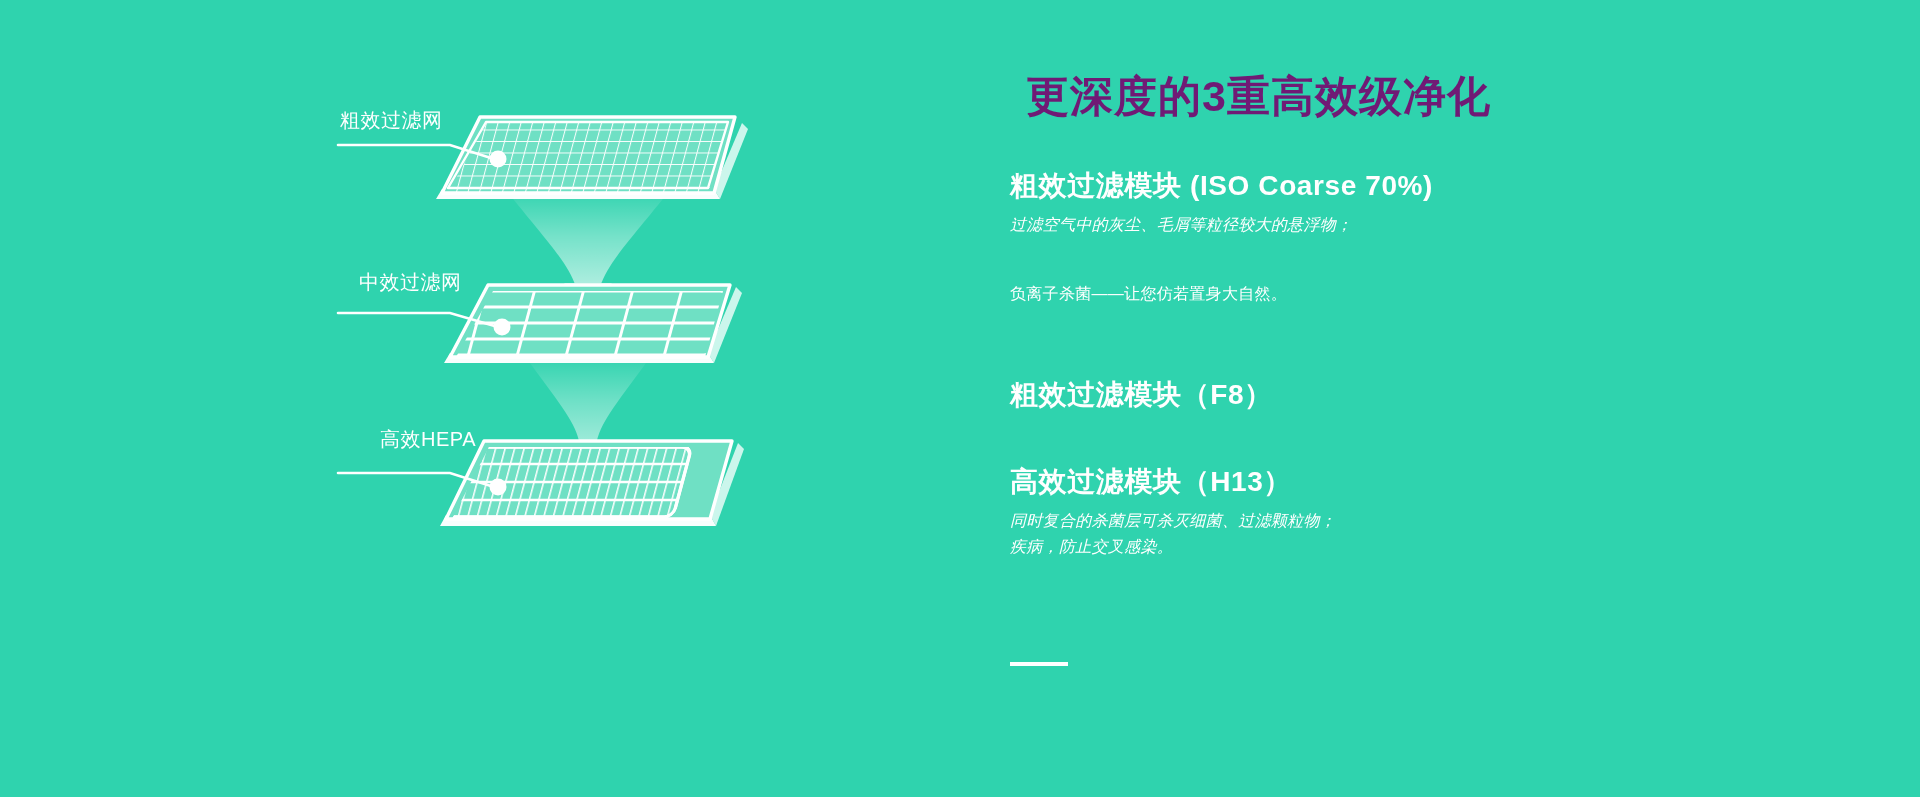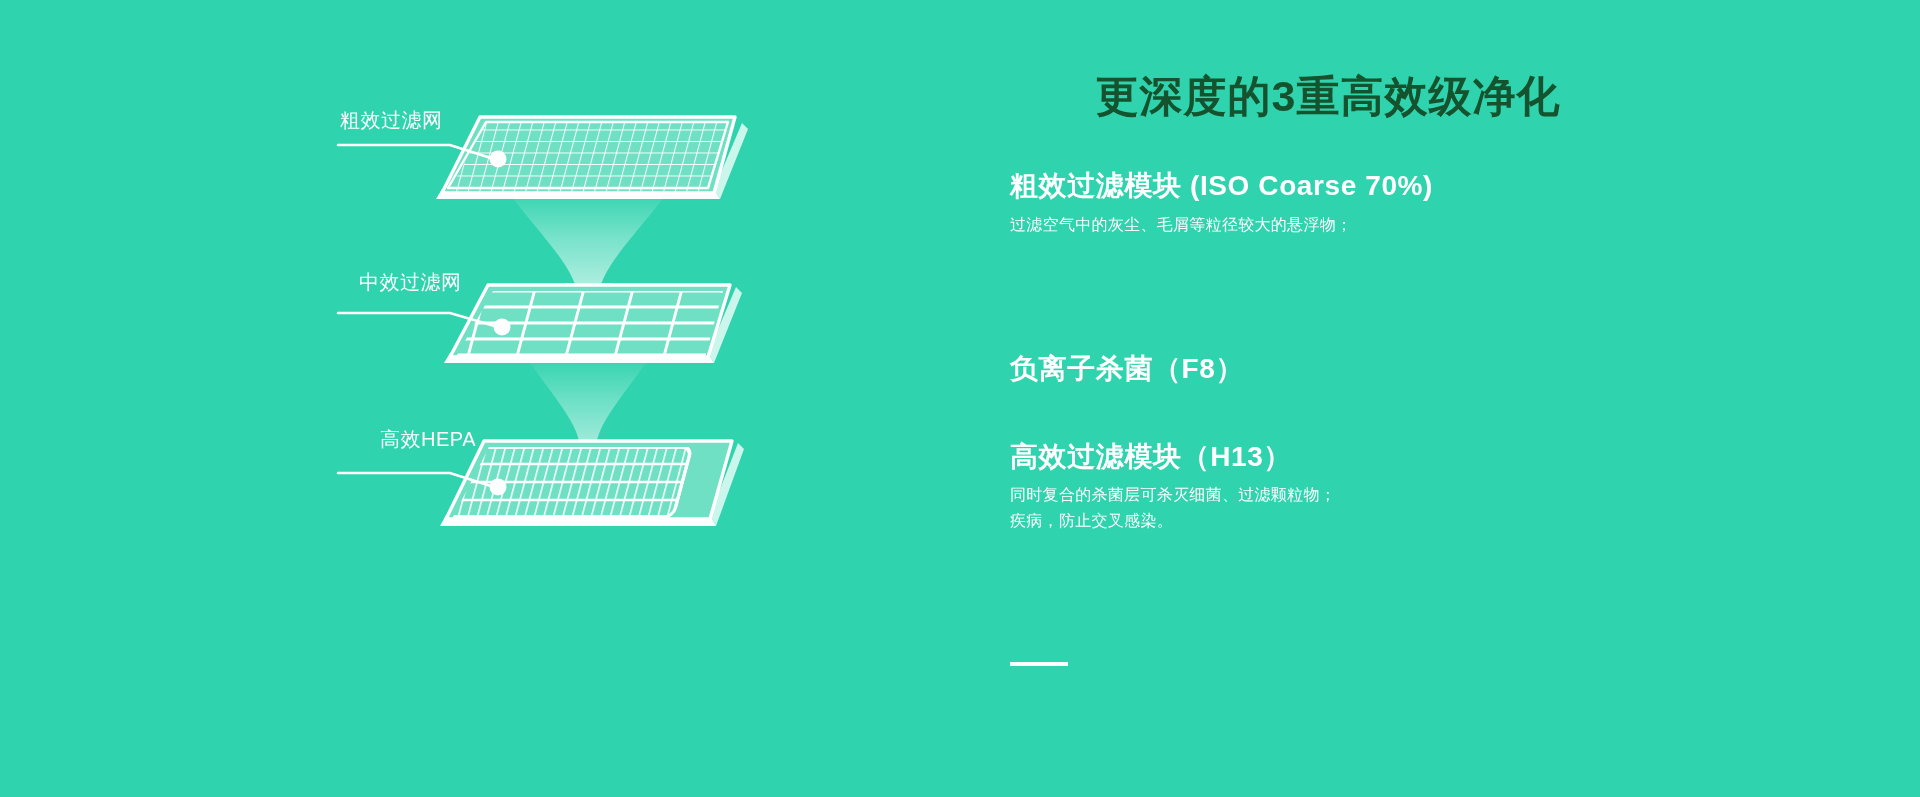--- a/index.html
+++ b/index.html
@@ -55,28 +55,27 @@
 
   
   #copy {
     position: absolute;
     left: 1010px;
     top: 72px;
     width: 620px;
   }
 
   #headline {
-    color: #14532d;
+    color: #701a75;
     font-size: 43px;
     font-weight: bold;
     letter-spacing: 1px;
     line-height: 1.12;
     margin: 0 0 48px 16px;
     white-space: nowrap;
-    text-align: center;
   }
 
   .module-block { margin: 0 0 0 0; }
 
   .module-title {
     color: #ffffff;
     font-size: 28px;
     font-weight: bold;
     letter-spacing: 0.6px;
     line-height: 1.3;
@@ -84,21 +83,21 @@
     white-space: nowrap;
   }
   .module-desc {
     color: #ffffff;
     font-size: 16px;
     font-weight: 400;
     letter-spacing: 0.3px;
     line-height: 1.62;
     margin: 0;
   }
-  .module-desc div { white-space: nowrap; }
+  .module-desc div { white-space: nowrap; font-style: italic; }
   .gap-xl { height: 44px; }
   .gap-md { height: 26px; }
 
   #ionizer-note {
     color: #ffffff;
     font-size: 16px;
     letter-spacing: 0.3px;
     line-height: 1.6;
     margin: 0;
     white-space: nowrap;
@@ -245,26 +244,27 @@
 
     <div class="module-block">
       <div class="module-title">粗效过滤模块 (ISO Coarse 70%)</div>
       <div class="module-desc">
         <div>过滤空气中的灰尘、毛屑等粒径较大的悬浮物；</div>
       </div>
     </div>
 
     <div class="gap-xl"></div>
 
+    <p id="ionizer-note">负离子杀菌——让您仿若置身大自然。</p>
 
     <div class="gap-xl"></div>
     <div class="gap-md"></div>
 
     <div class="module-block">
-      <div class="module-title">负离子杀菌（F8）</div>
+      <div class="module-title">粗效过滤模块（F8）</div>
     </div>
 
     <div class="gap-xl"></div>
 
     <div class="module-block">
       <div class="module-title">高效过滤模块（H13）</div>
       <div class="module-desc">
         <div>同时复合的杀菌层可杀灭细菌、过滤颗粒物；</div>
         <div>疾病，防止交叉感染。</div>
       </div>

